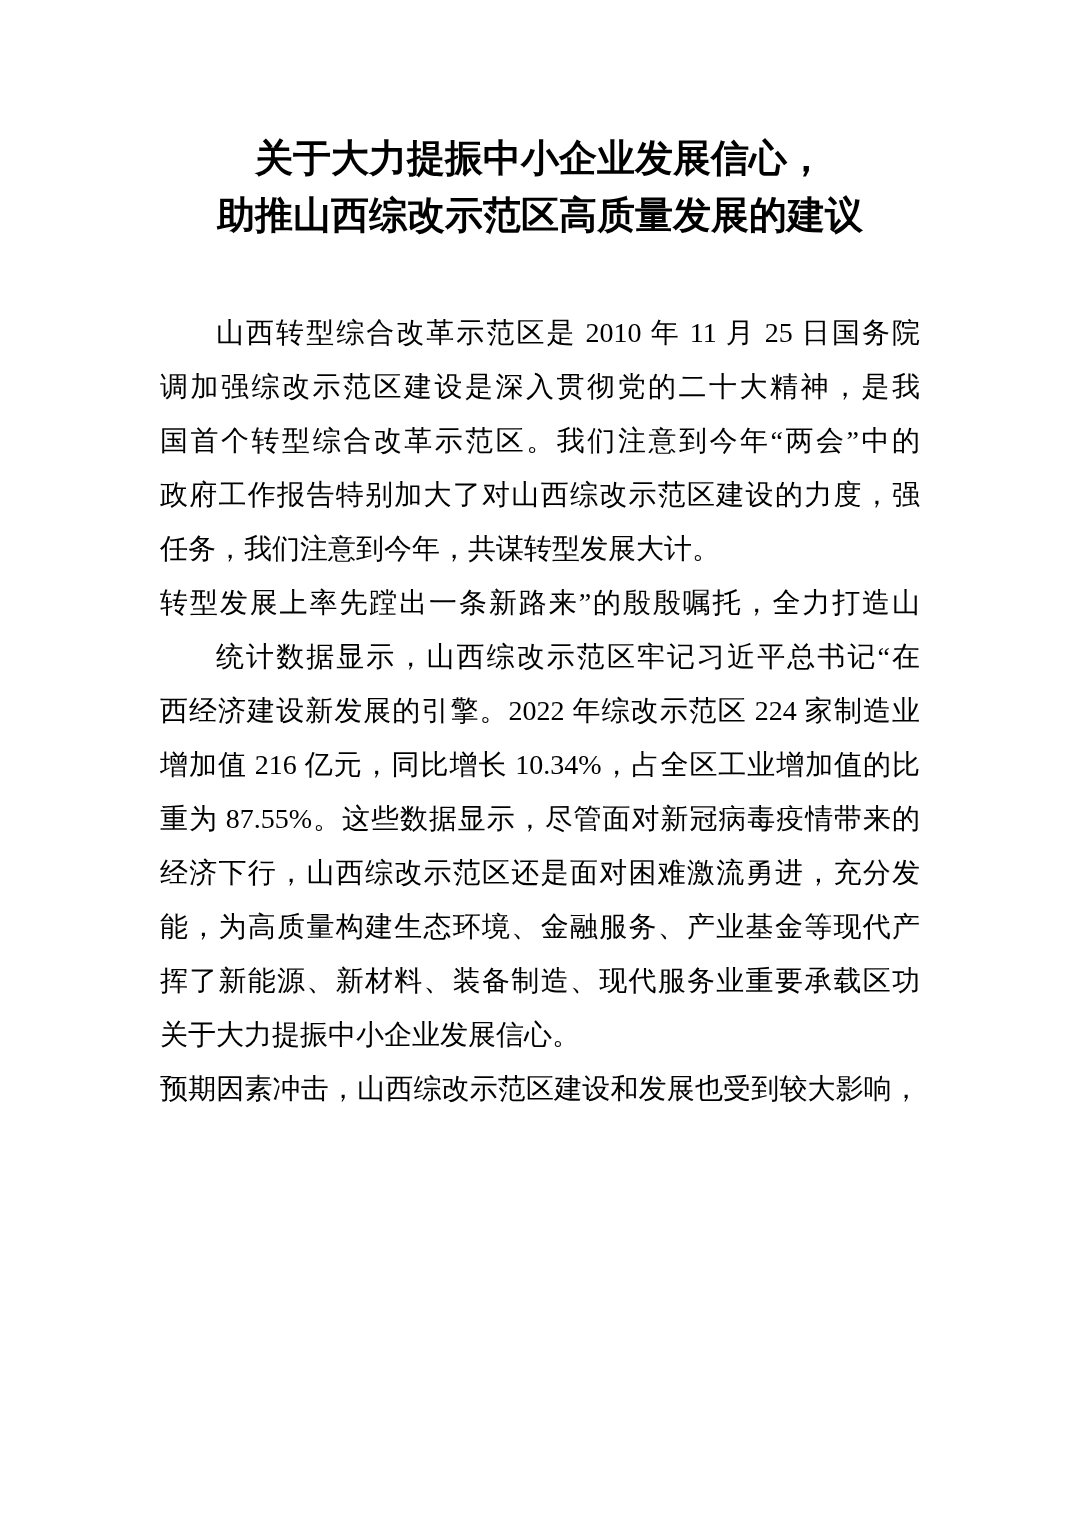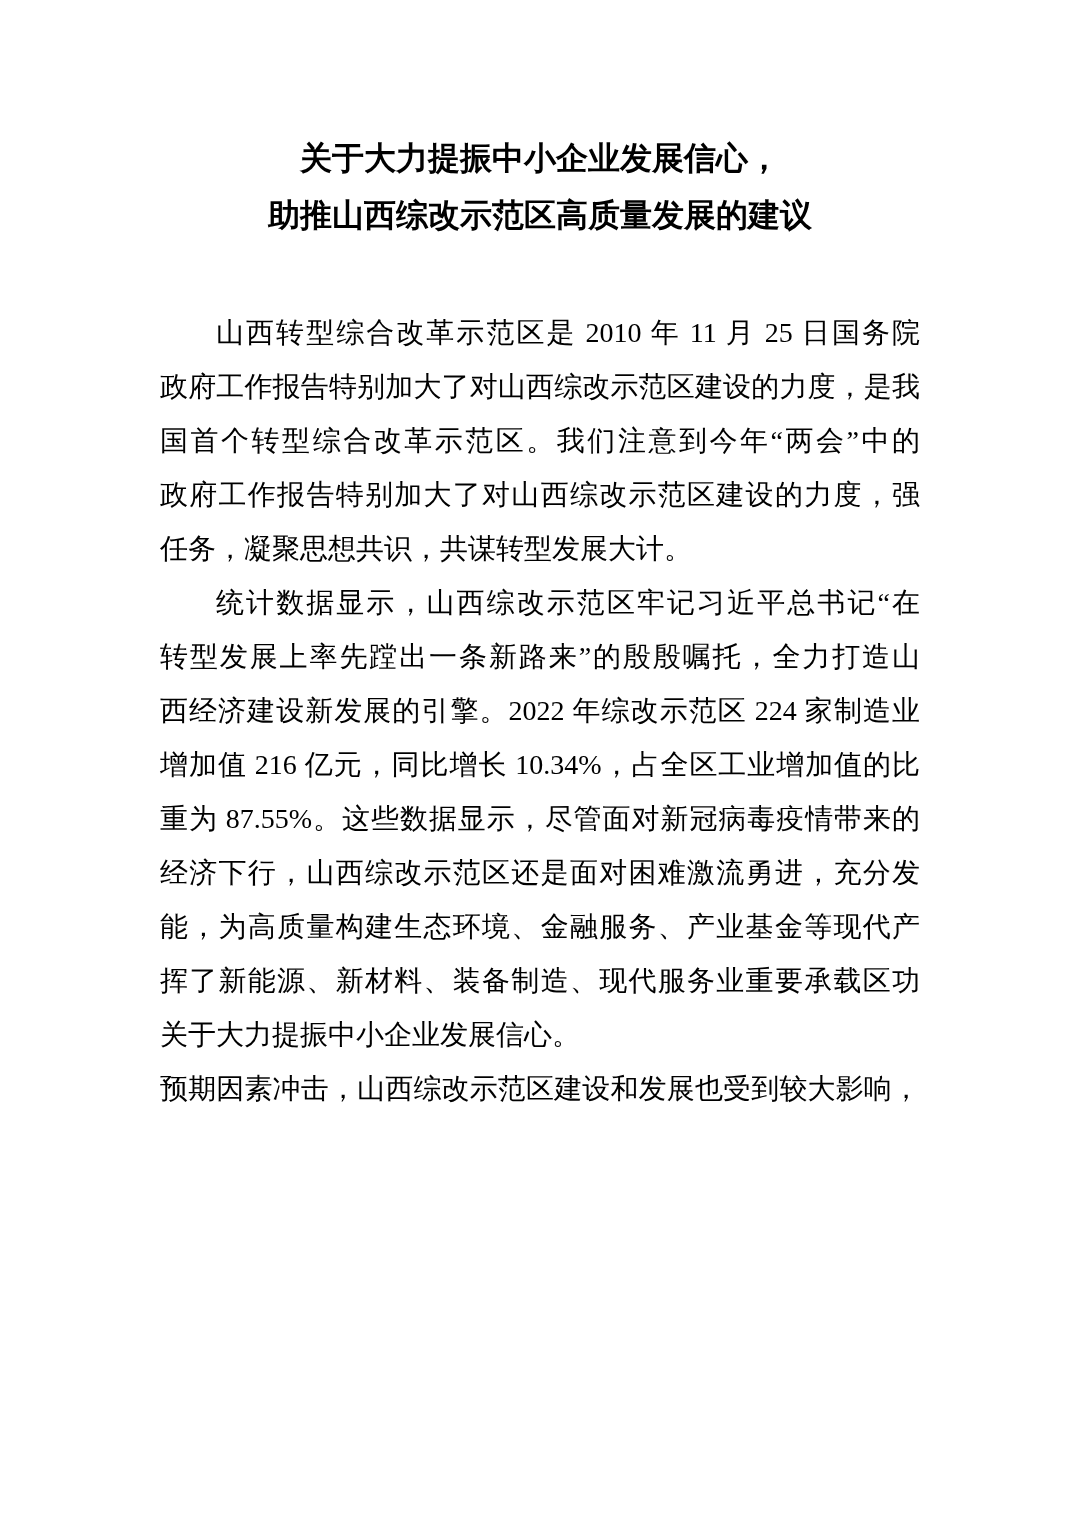--- a/index.html
+++ b/index.html
@@ -18,21 +18,21 @@
     position: absolute;
     top: 0;
     left: 0;
     width: 1080px;
     height: 1527px;
     background: #ffffff;
     overflow: hidden;
   }
   .doc-title {
     margin: 130px 160px 0 160px;
-    font-size: 32px;
+    font-size: 38px;
     font-weight: bold;
     line-height: 57px;
     text-align: center;
   }
   .title-line {
     display: block;
   }
   .doc-body {
     margin: 62px 88px 0 160px;
     width: 760px;
@@ -62,29 +62,29 @@
 
   <h1 class="doc-title">
     <span class="title-line">关于大力提振中小企业发展信心，</span>
     <span class="title-line">助推山西综改示范区高质量发展的建议</span>
   </h1>
 
   <div class="doc-body">
 
     <p class="para">
       <span class="line first">山西转型综合改革示范区是 2010 年 11 月 25 日国务院</span>
-      <span class="line">政府工作报告特别加大了对山西综改示范区建设的力度，是我</span>
+      <span class="line">调加强综改示范区建设是深入贯彻党的二十大精神，是我</span>
       <span class="line">国首个转型综合改革示范区。我们注意到今年“两会”中的</span>
       <span class="line">政府工作报告特别加大了对山西综改示范区建设的力度，强</span>
-      <span class="line last">任务，凝聚思想共识，共谋转型发展大计。</span>
+      <span class="line last">任务，我们注意到今年，共谋转型发展大计。</span>
     </p>
 
     <p class="para">
+      <span class="line">转型发展上率先蹚出一条新路来”的殷殷嘱托，全力打造山</span>
       <span class="line first">统计数据显示，山西综改示范区牢记习近平总书记“在</span>
-      <span class="line">转型发展上率先蹚出一条新路来”的殷殷嘱托，全力打造山</span>
       <span class="line">西经济建设新发展的引擎。2022 年综改示范区 224 家制造业</span>
       <span class="line">增加值 216 亿元，同比增长 10.34%，占全区工业增加值的比</span>
       <span class="line">重为 87.55%。这些数据显示，尽管面对新冠病毒疫情带来的</span>
       <span class="line">经济下行，山西综改示范区还是面对困难激流勇进，充分发</span>
       <span class="line">能，为高质量构建生态环境、金融服务、产业基金等现代产</span>
       <span class="line">挥了新能源、新材料、装备制造、现代服务业重要承载区功</span>
       <span class="line last">关于大力提振中小企业发展信心。</span>
     </p>
 
     <p class="para">

